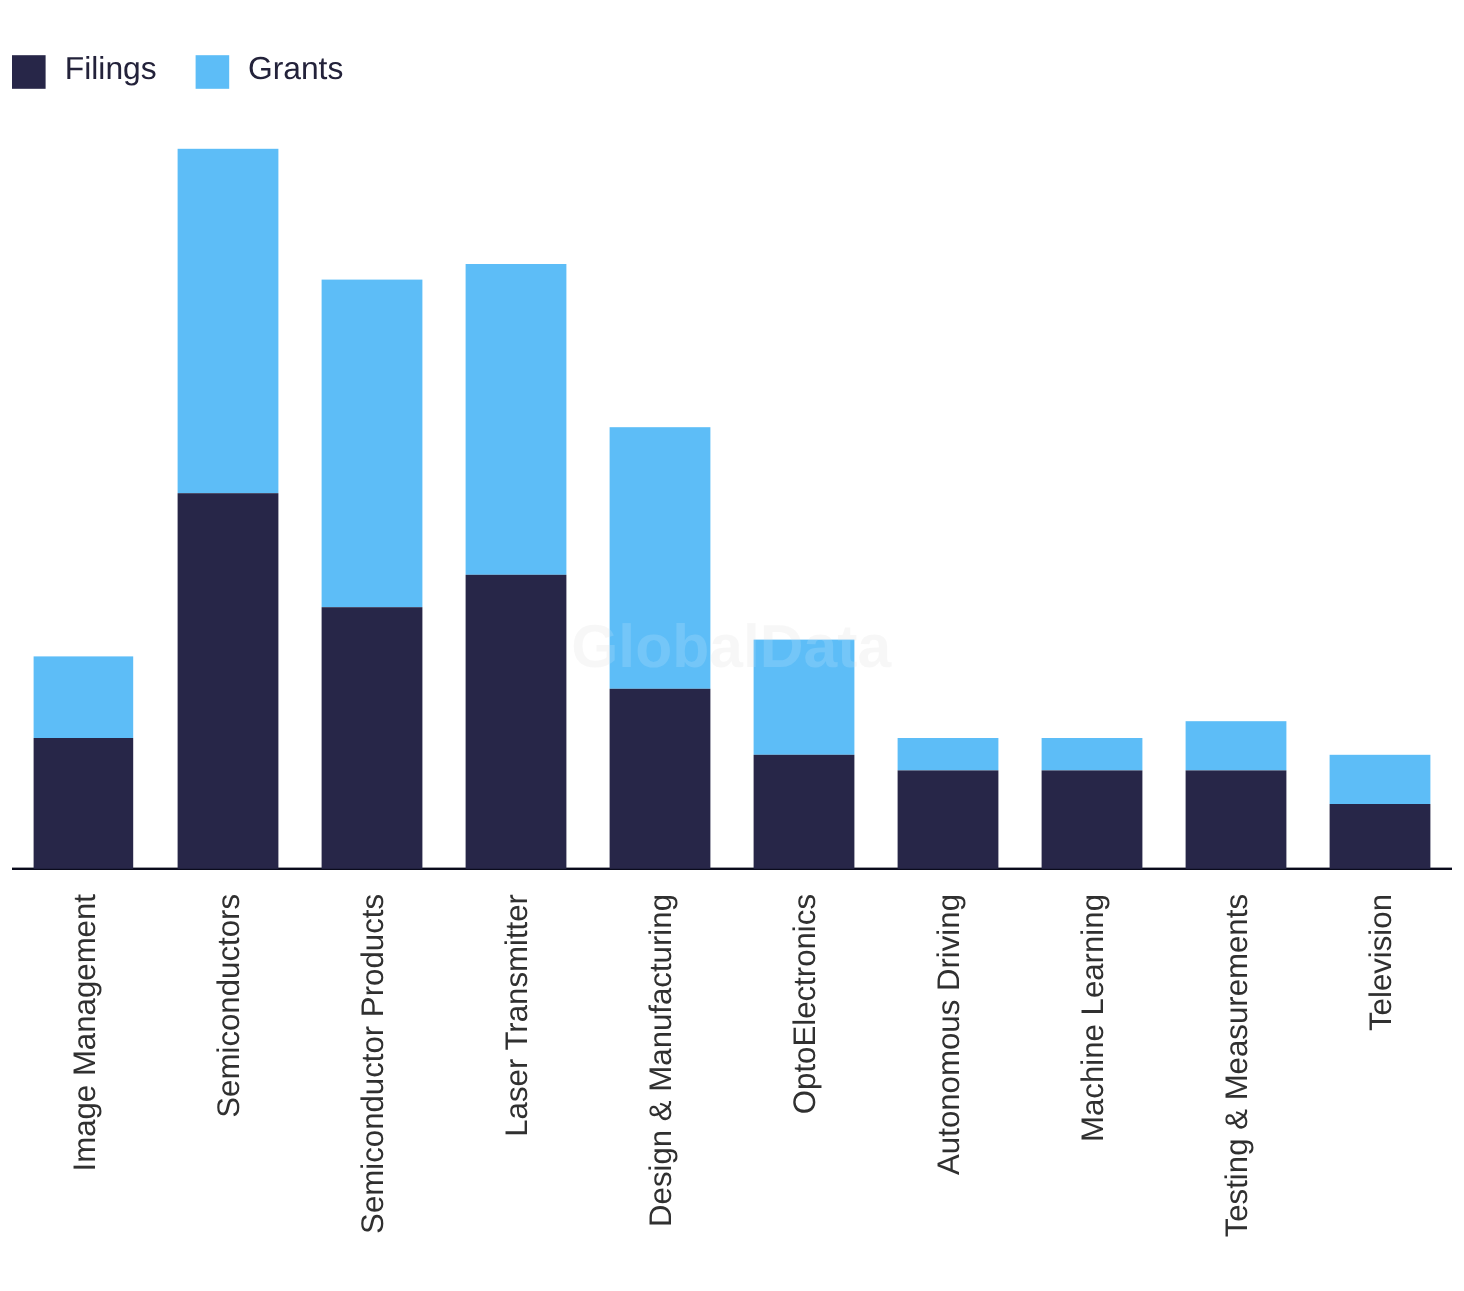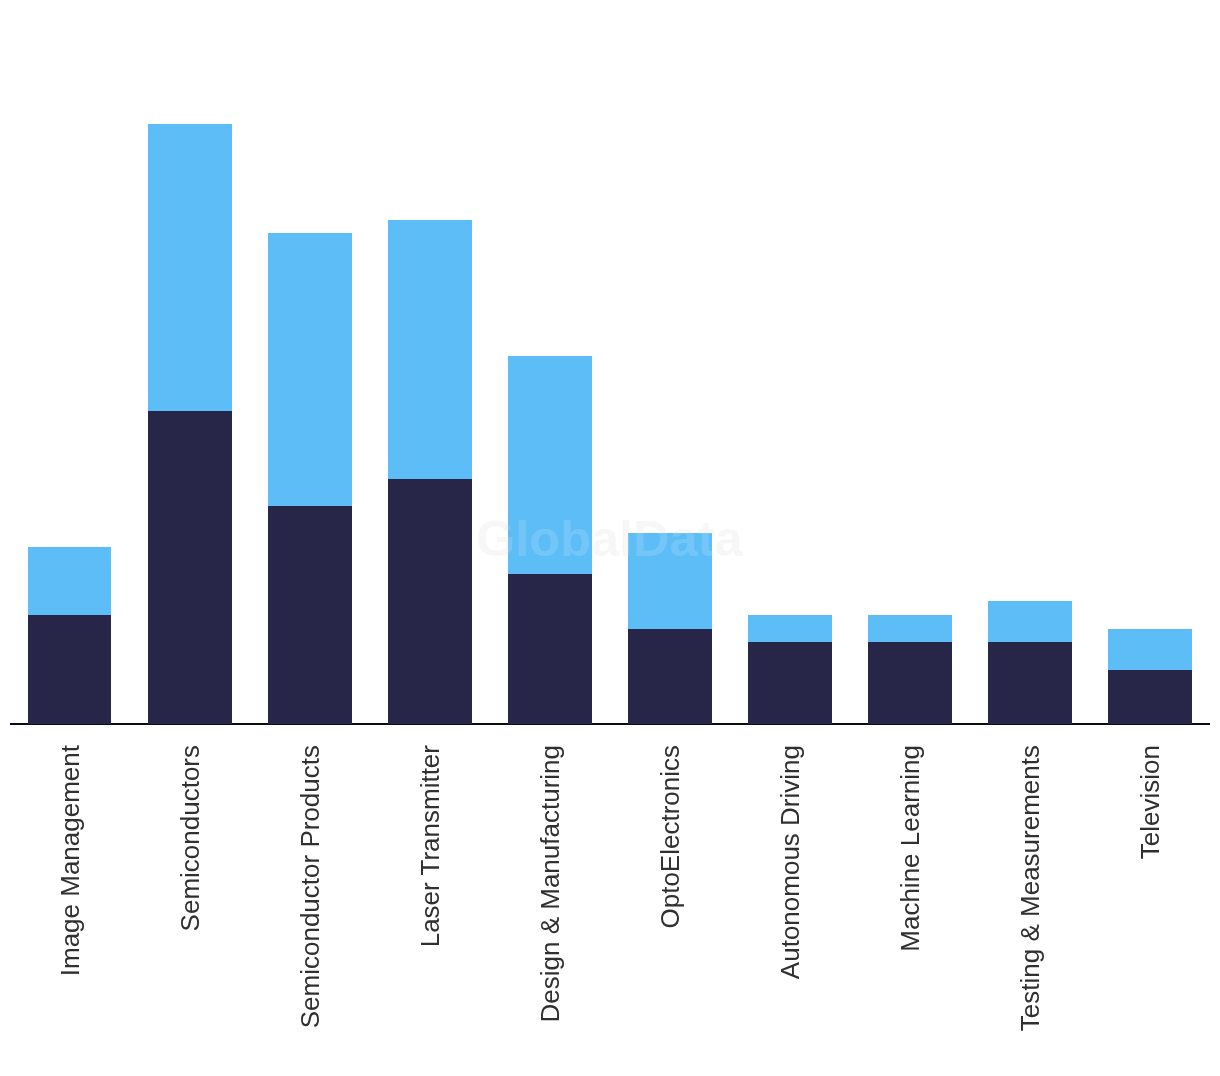--- a/index.html
+++ b/index.html
@@ -99,20 +99,30 @@
     white-space: nowrap;
     line-height: 1;
     text-align: right;
   }
 </style>
 </head>
 <body>
 
 <div id="chart-root">
 
+  <div id="legend" style="left: 10px; top: 46px;">
+      <div class="legend-item">
+    <span class="legend-swatch" style="background: rgb(39, 38, 72);"></span>
+    <span class="legend-label" style="margin-left: 16px;">Filings</span>
+  </div>
+      <div class="legend-item" style="margin-left: 32px;">
+    <span class="legend-swatch" style="background: rgb(93, 189, 247);"></span>
+    <span class="legend-label" style="margin-left: 16px;">Grants</span>
+  </div>
+    </div>
 
   <div id="watermark-under" class="watermark" style="left: 476px; top: 514px;">GlobalData</div>
 
   <div id="plot">
     <div id="axis-line" style="left: 10px; width: 1200px; top: 722.7px;"></div>
   <div class="bar" style="left: 27.9px; width: 83.6px; top: 546.958px; height: 177.242px;">
     <div class="seg seg-grants" style="background: rgb(93, 189, 247); top: 0px; height: 68.17px;"></div>
     <div class="seg seg-filings" style="background: rgb(39, 38, 72); top: 68.17px; height: 109.072px;"></div>
   </div>
       <div class="xlabel" style="left: 56.7px; width: 30px; top: 745px;">Image Management</div>

